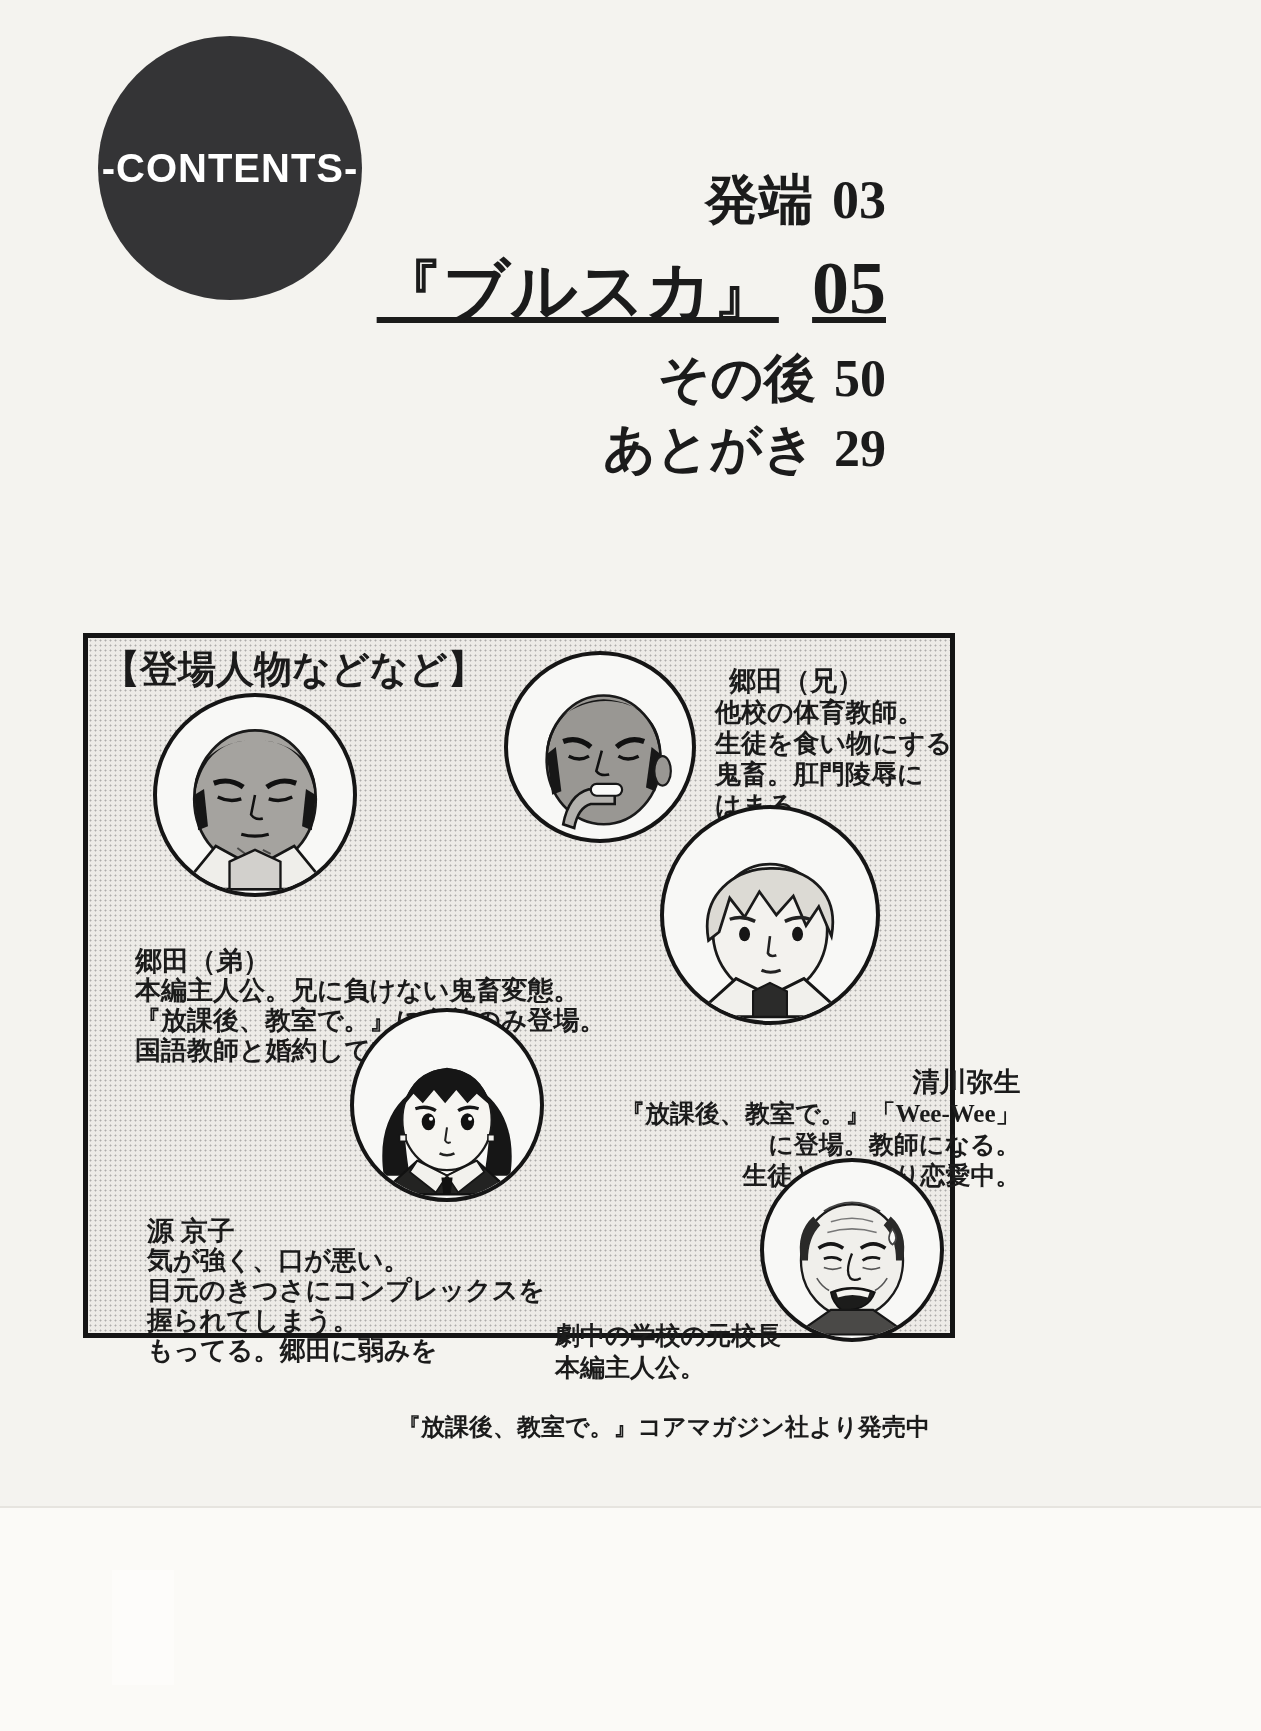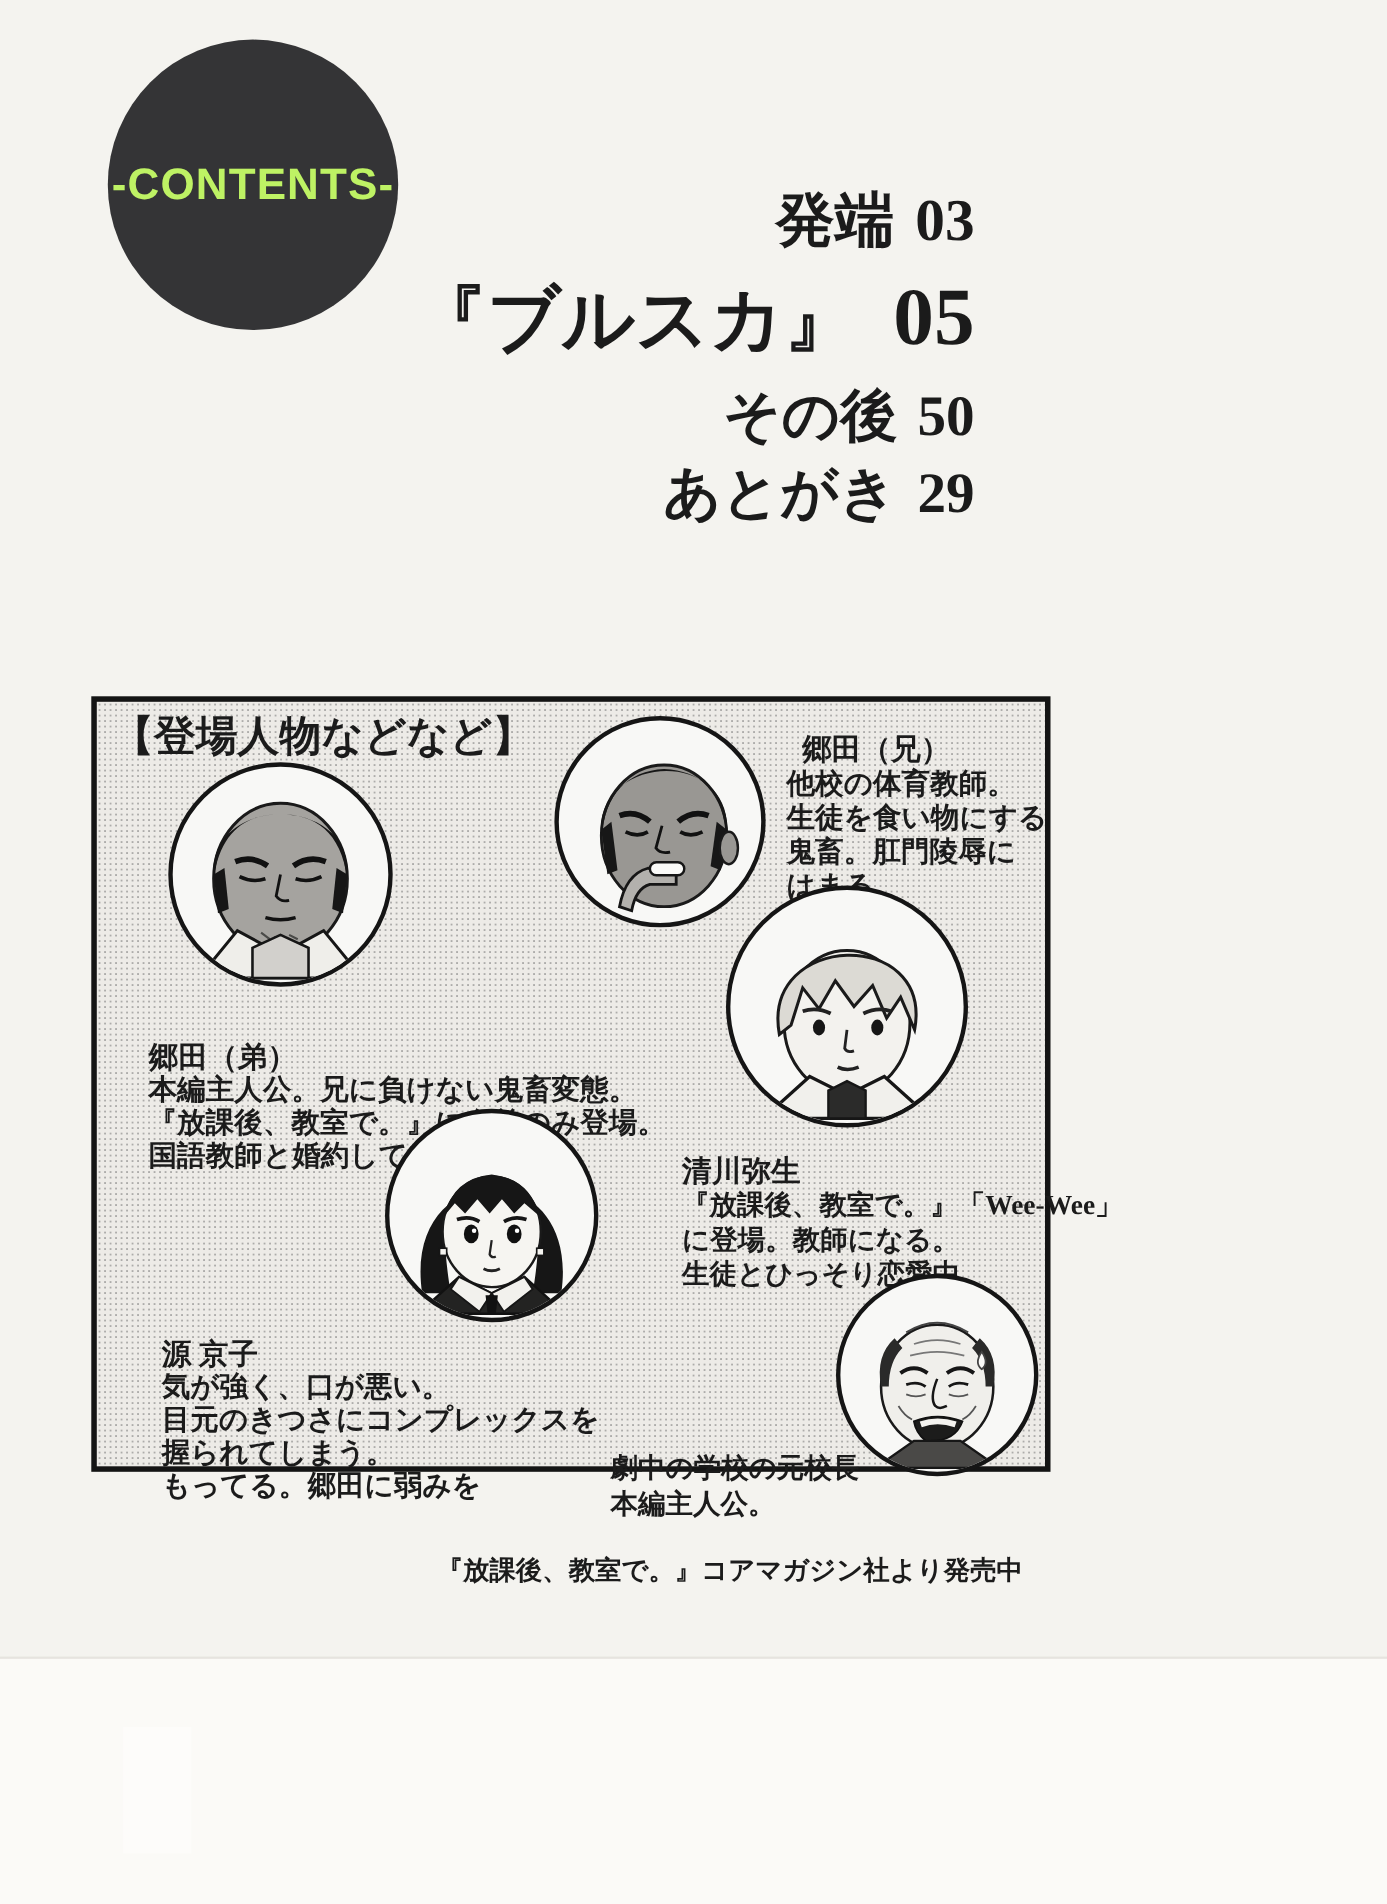--- a/index.html
+++ b/index.html
@@ -20,30 +20,30 @@
     background:#fdfcfa;
   }
   
   .contents-badge{
     position:absolute;left:98px;top:36px;width:264px;height:264px;
     border-radius:50%;background:#343436;
     display:flex;align-items:center;justify-content:center;
   }
   .contents-badge span{
     font-family:"Liberation Sans","DejaVu Sans",sans-serif;
-    font-weight:bold;font-size:40px;color:#bef264;letter-spacing:1px;
+    font-weight:bold;font-size:40px;color:#ffffff;letter-spacing:1px;
   }
   
   .toc-line{
     position:absolute;right:375px;white-space:nowrap;
     font-weight:bold;line-height:1.05;
   }
   .toc-line .num{margin-left:0.35em;}
   .toc-1{top:172px;font-size:54px;}
-  .toc-2{top:250px;font-size:66px;}
+  .toc-2{top:250px;font-size:66px;text-decoration:underline;}
   .toc-2 .num{font-size:1.12em;margin-left:0.45em;}
   .toc-3{top:352px;font-size:52px;}
   .toc-4{top:422px;font-size:52px;}
   
   .char-box{
     position:absolute;left:83px;top:633px;width:872px;height:705px;
     box-sizing:border-box;border:5px solid #141414;
     background-color:#edebe7;
     background-image:radial-gradient(circle, rgba(110,110,110,.5) 0.9px, rgba(0,0,0,0) 1.1px);
     background-size:5px 5px;
@@ -57,21 +57,21 @@
     background:#f8f8f6;overflow:hidden;box-sizing:border-box;
   }
   .portrait svg{display:block;width:100%;height:100%;}
   .char-text{position:absolute;white-space:nowrap;}
   .char-name{font-weight:bold;}
   .char-line{font-weight:bold;}
   .p1-text{left:627px;top:28px;font-size:26px;line-height:31px;}
   .p1-text .char-name{font-size:27px;margin-left:14px;}
   .p2-text{left:47px;top:308px;font-size:26px;line-height:30px;}
   .p2-text .char-name{font-size:27px;}
-  .p3-text{left:532px;top:412px;font-size:25px;line-height:31px;}
+  .p3-text{left:532px;top:429px;font-size:25px;line-height:31px;text-align:right;}
   .p3-text .char-name{font-size:27px;}
   .p4-text{left:59px;top:578px;font-size:26px;line-height:30px;}
   .p4-text .char-name{font-size:27px;}
   .p5-text{left:467px;top:682px;font-size:25px;line-height:32px;}
   .p1-portrait{left:416px;top:13px;width:192px;height:192px;}
   .p2-portrait{left:65px;top:55px;width:204px;height:204px;}
   .p3-portrait{left:572px;top:167px;width:220px;height:220px;}
   .p4-portrait{left:262px;top:370px;width:194px;height:194px;}
   .p5-portrait{left:672px;top:520px;width:184px;height:184px;}
   .footnote{

